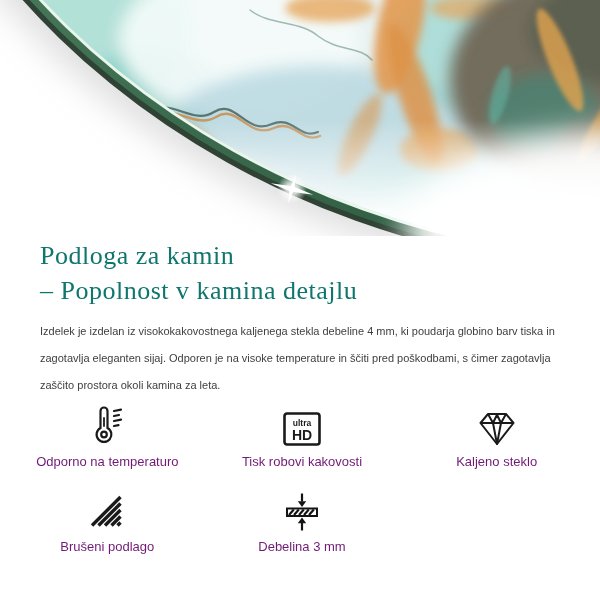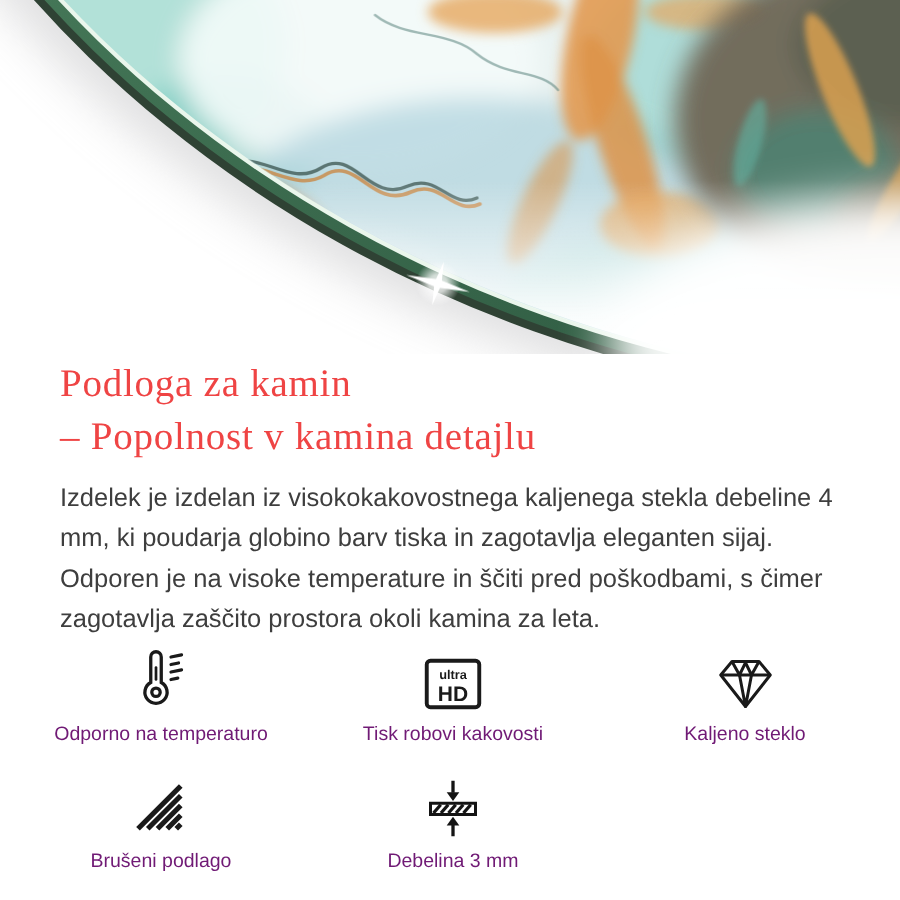--- a/index.html
+++ b/index.html
@@ -1,23 +1,23 @@
 <!DOCTYPE html>
 <html><head>
 <meta charset="utf-8">
 <style>
   html,body{margin:0;padding:0;background:#fff;}
   .page{position:relative;width:600px;height:600px;background:#ffffff;overflow:hidden;
         font-family:"Liberation Sans",sans-serif;}
   .hero{position:relative;width:600px;height:236px;overflow:hidden;}
   .hero svg{display:block;}
   h1{margin:2px 12px 0 40px;font-family:"Liberation Serif","DejaVu Serif",serif;font-weight:400;
-     font-size:26px;line-height:35px;letter-spacing:0.5px;color:#ef4444;}
+     font-size:26px;line-height:35px;letter-spacing:0.5px;color:#0f766e;}
   h1 span{display:block;}
-  .desc{margin:10px 14px 0 40px;width:546px;font-size:17px;line-height:27px;color:#3e3e3e;}
+  .desc{margin:10px 14px 0 40px;width:546px;font-size:11px;line-height:27px;color:#3e3e3e;}
   .features{display:grid;grid-template-columns:repeat(3,1fr);margin:4px 6px 0 10px;row-gap:18px;}
   .feature{display:flex;flex-direction:column;align-items:center;}
   .icon-box{height:44px;display:flex;align-items:flex-end;justify-content:center;margin-bottom:7px;}
   .flabel{font-size:13px;line-height:16px;color:#701a75;text-align:left;}
   .icon{display:block;}
 </style>
 </head>
 <body>
 
 <div class="page">

